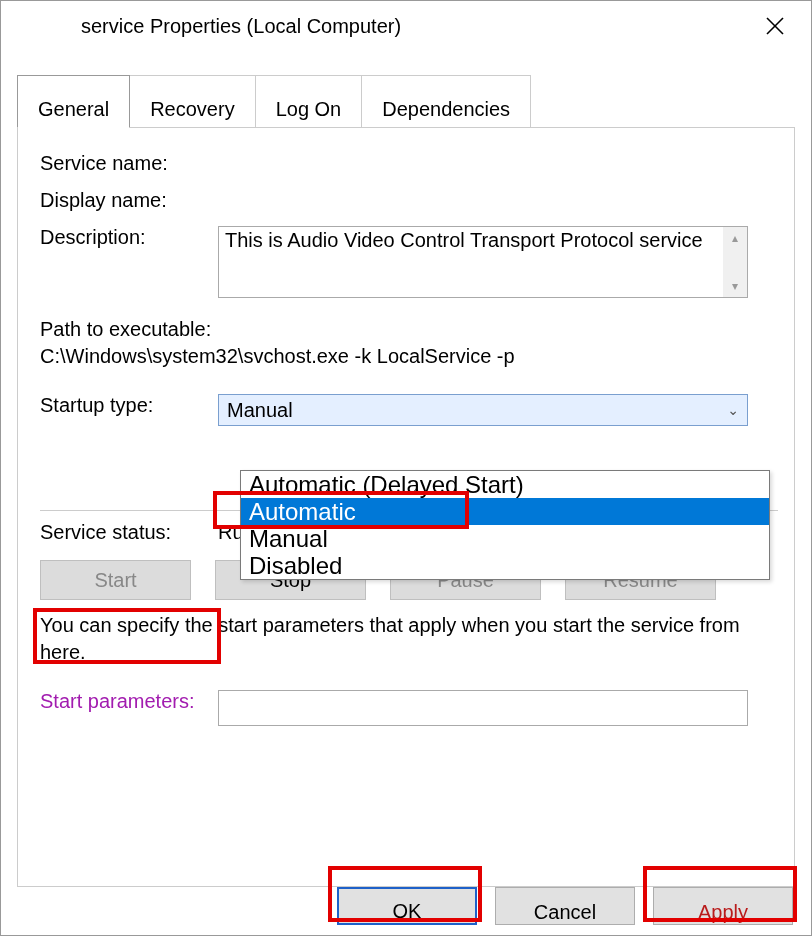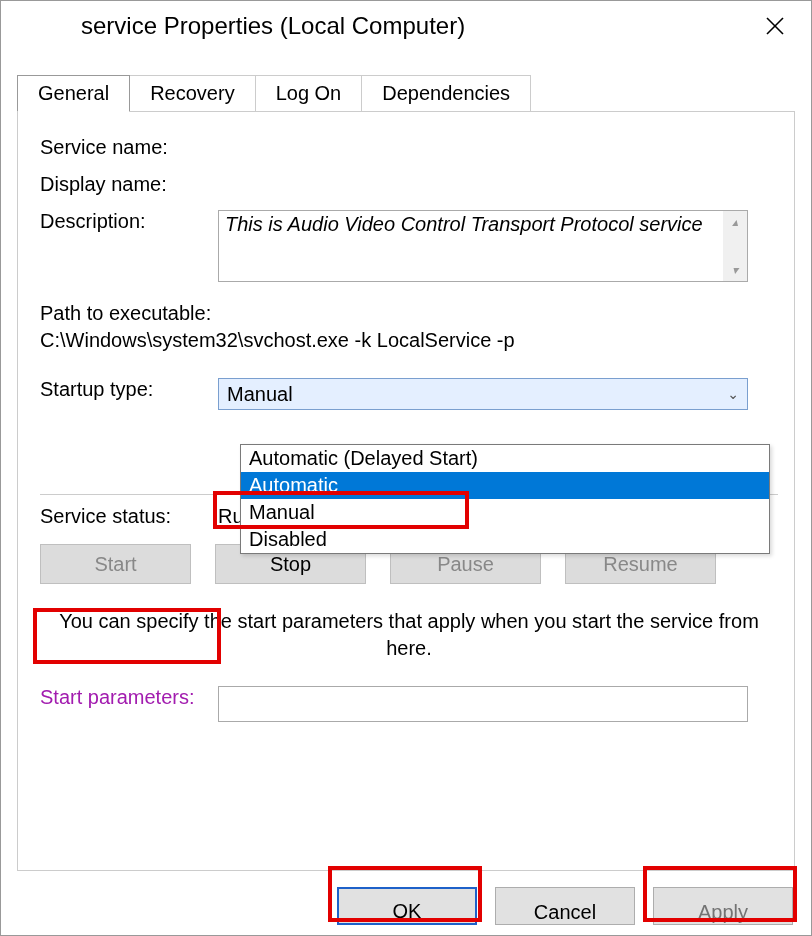--- a/index.html
+++ b/index.html
@@ -10,21 +10,21 @@
     position: relative;
     background: #fff;
     border: 1px solid #999;
   }
   .titlebar {
     height: 50px;
     display: flex;
     align-items: center;
     padding: 0 18px 0 80px;
     position: relative;
-    font-size: 24px;
+    font-size: 20px;
     color: #000;
   }
   .close-btn {
     position: absolute;
     right: 14px;
     top: 4px;
     width: 44px;
     height: 42px;
     display: flex;
     align-items: center;
@@ -32,21 +32,21 @@
     cursor: pointer;
   }
   .close-btn svg { width: 20px; height: 20px; }
   .tabs {
     display: flex;
     padding: 24px 16px 0 16px;
     gap: 0;
     font-size: 20px;
   }
   .tab {
-    padding: 6px 20px 6px 20px;
+    padding: 22px 20px 6px 20px;
     border: 1px solid #ccc;
     border-bottom: none;
     background: #fff;
     cursor: pointer;
   }
   .tab + .tab { margin-left: -1px; }
   .tab.active {
     background: #fff;
     position: relative;
     z-index: 2;
@@ -70,21 +70,20 @@
   .label { width: 178px; flex-shrink: 0; }
   .label.gray { color: #a21caf; }
   .desc-box {
     border: 1px solid #aaa;
     background: #fff;
     width: 530px;
     height: 72px;
     padding: 2px 6px;
     font-size: 20px;
     position: relative;
-    font-style: italic;
   }
   .desc-scroll {
     position: absolute;
     right: 0;
     top: 0;
     width: 24px;
     height: 70px;
     background: #f0f0f0;
     display: flex;
     flex-direction: column;
@@ -105,25 +104,25 @@
     padding: 0 8px;
     display: flex;
     align-items: center;
     justify-content: space-between;
     cursor: pointer;
   }
   .select-box .chev { color: #555; font-size: 14px; }
   .dropdown {
     position: absolute;
     left: 222px;
-    top: 332px;
+    top: 342px;
     width: 530px;
     background: #fff;
     border: 1px solid #7a7a7a;
-    font-size: 20px;
+    font-size: 24px;
     z-index: 5;
     box-shadow: 2px 2px 4px rgba(0,0,0,0.15);
   }
   .dropdown .opt {
     padding: 0px 8px;
     line-height: 27px;
     cursor: pointer;
   }
   .dropdown .opt.selected {
     background: #0078d7;
@@ -147,21 +146,21 @@
     display: flex;
     align-items: center;
     justify-content: center;
     cursor: pointer;
   }
   .svc-btn.disabled {
     color: #888;
     background: #dcdcdc;
     cursor: default;
   }
-  .help-text { font-size: 20px; margin-top: 24px; line-height: 1.35; text-align: center; }
+  .help-text { font-size: 20px; margin-top: 12px; line-height: 1.35; }
   .params-input {
     border: 1px solid #aaa;
     background: #fff;
     width: 530px;
     height: 36px;
     padding: 0 6px;
     font-size: 20px;
   }
   .bottom-btns {
     position: absolute;
@@ -175,21 +174,21 @@
     height: 38px;
     background: #e1e1e1;
     border: 1px solid #adadad;
     font-size: 20px;
     display: flex;
     align-items: flex-end;
     justify-content: center;
     cursor: pointer;
   }
   .main-btn.ok { border: 2px solid #1e61c9; }
-  .main-btn.disabled { color: #737373; cursor: default; text-decoration: underline; }
+  .main-btn.disabled { color: #b91c1c; cursor: default; text-decoration: underline; }
   
   .callout {
     position: absolute;
     border: 4px solid #e20000;
     pointer-events: none;
     z-index: 10;
   }
 </style>
 </head>
 <body>

